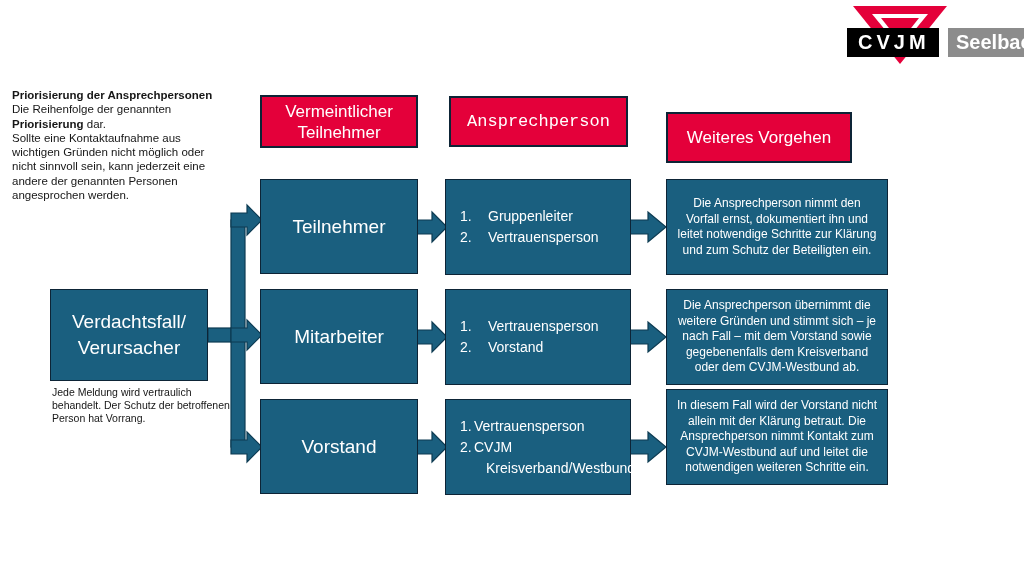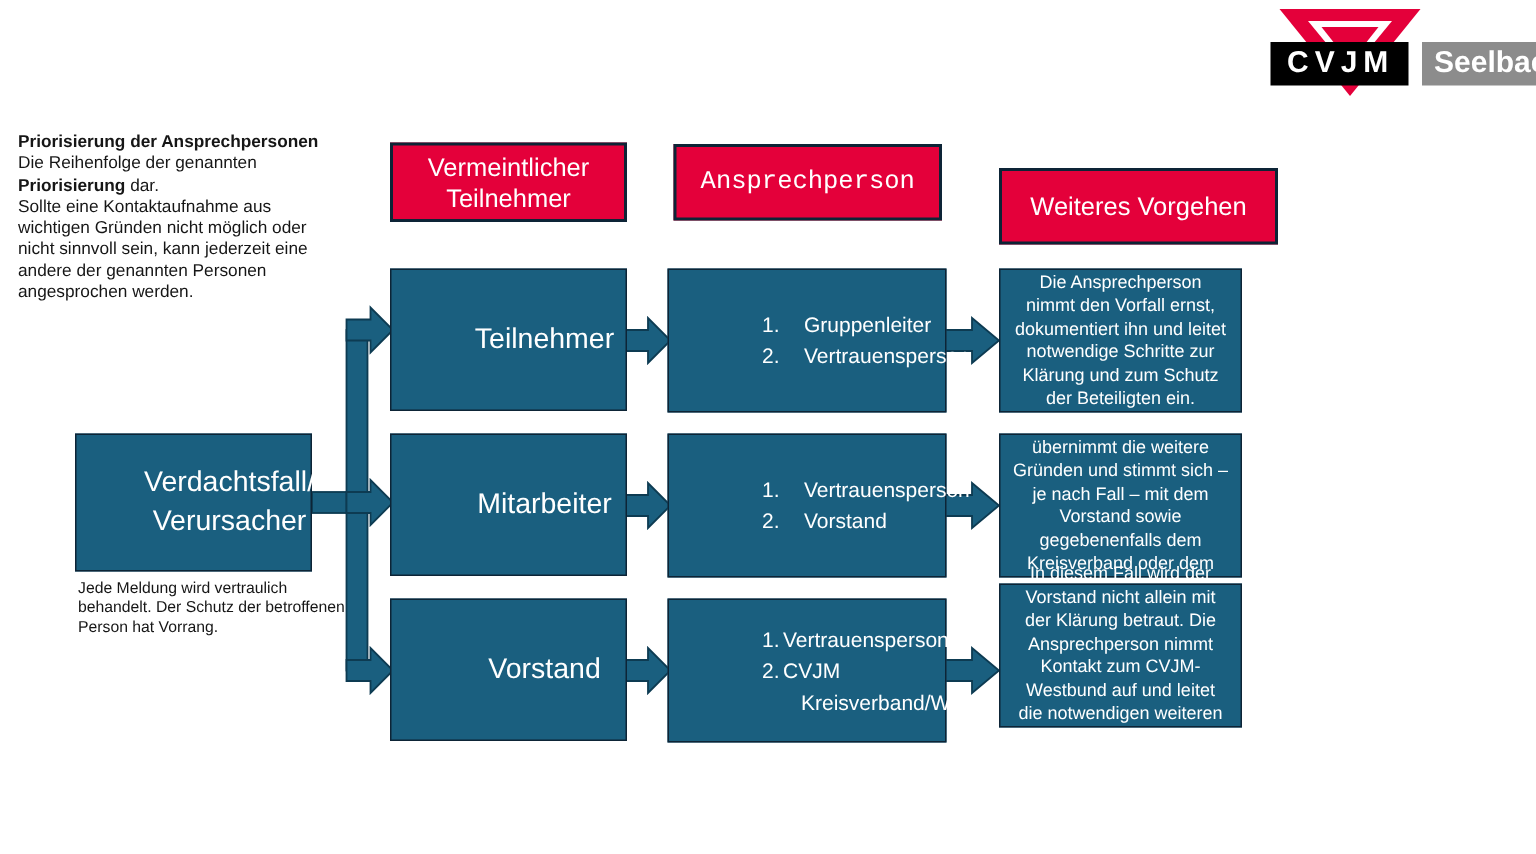--- a/index.html
+++ b/index.html
@@ -110,21 +110,20 @@
   .box {
     position: absolute;
     background: #1a5f7f;
     border: 1.5px solid #0d2436;
     color: #ffffff;
     box-sizing: border-box;
     display: flex;
     align-items: center;
     justify-content: center;
     text-align: center;
-    padding-left: 48px;
   }
   #box-source {
     left: 50px; top: 289px; width: 158px; height: 92px;
     font-size: 19px; line-height: 26px;
   }
   .box-cat {
     width: 158px; height: 95px;
     font-size: 19px;
     left: 260px;
   }
@@ -142,21 +141,21 @@
   #box-list-1 { top: 289px; }
   #box-list-2 { top: 399px; }
   .list-inner { padding-left: 14px; width: 100%; box-sizing: border-box; }
   .list-row { display: flex; line-height: 21px; }
   .list-num { width: 28px; flex: 0 0 28px; }
   .list-row.tight .list-num { width: 14px; flex: 0 0 14px; }
   .list-txt { flex: 1 1 auto; }
   .list-txt .cont { display: block; padding-left: 12px; }
 
   .box-action {
-    left: 666px; width: 162px;
+    left: 666px; width: 222px;
     font-size: 12px;
     line-height: 15.5px;
     padding: 4px 8px;
   }
   #box-action-0 { top: 179px; height: 96px; }
   #box-action-1 { top: 289px; height: 96px; }
   #box-action-2 { top: 389px; height: 96px; }
 
   
   #source-note {

